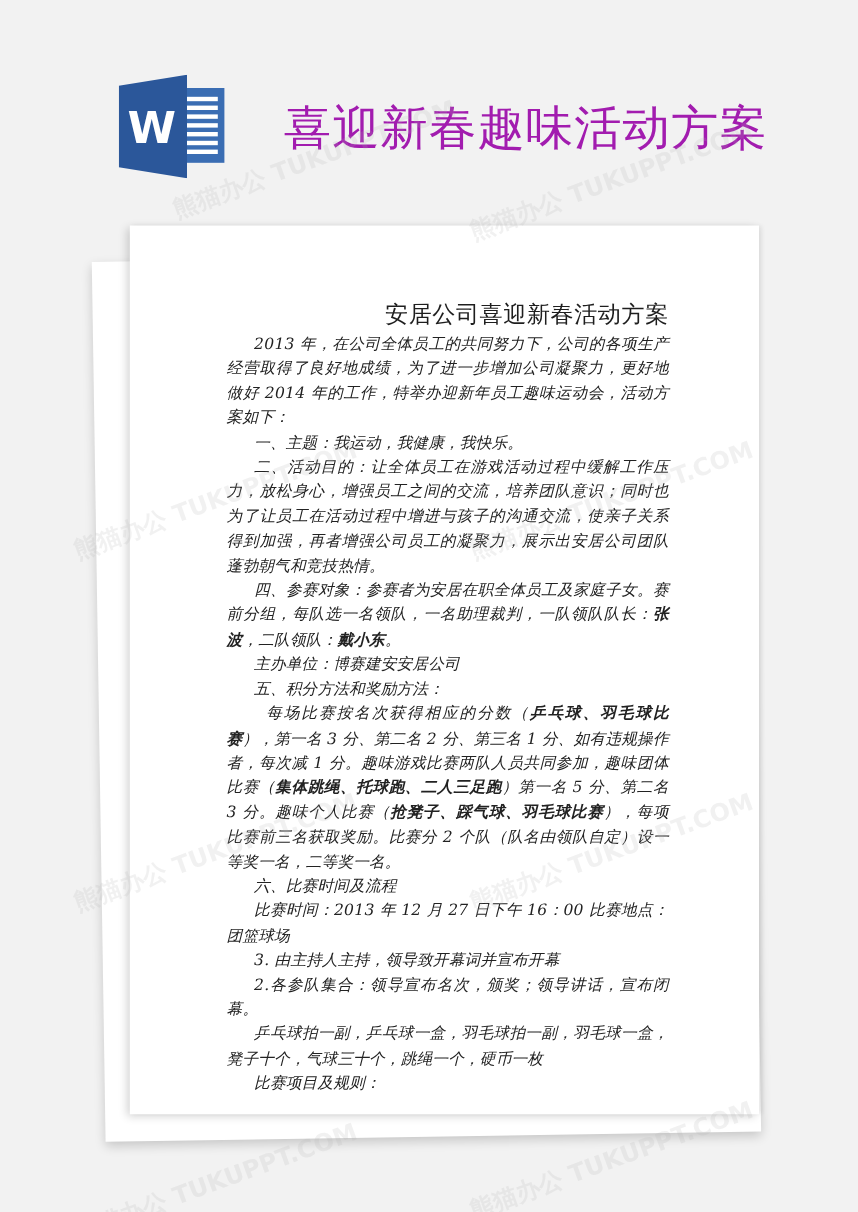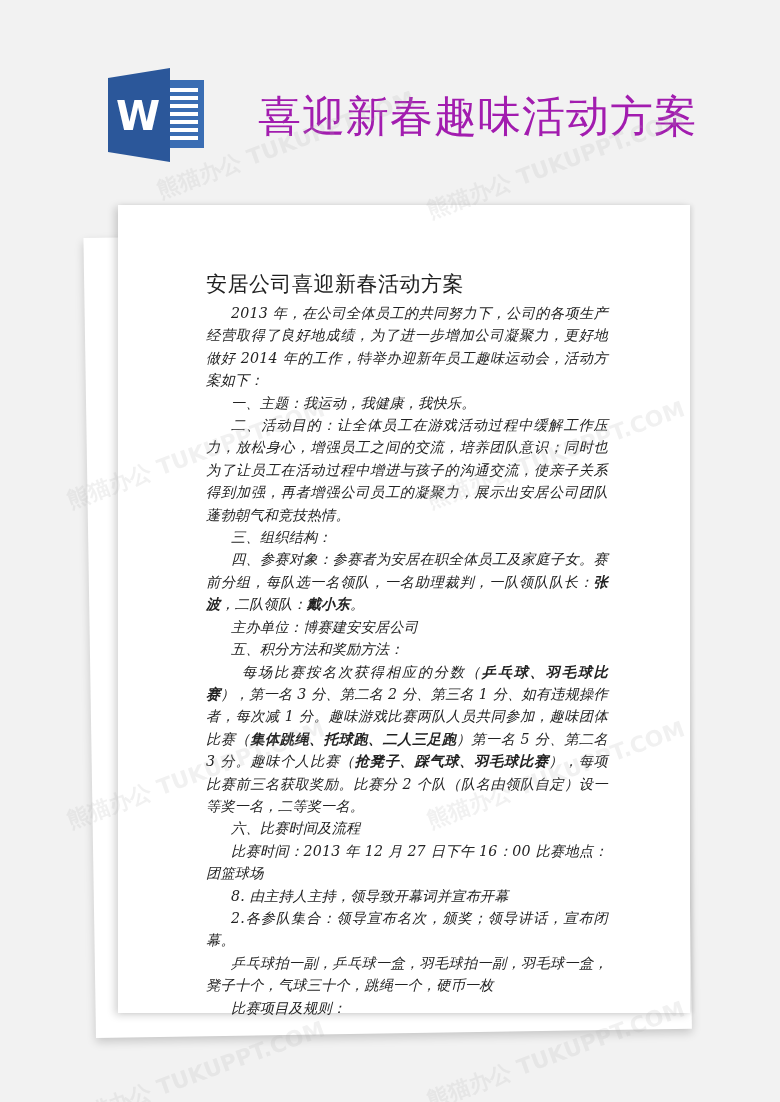--- a/index.html
+++ b/index.html
@@ -21,22 +21,22 @@
     transform: rotate(-0.9deg); transform-origin: 0 100%;
     box-shadow: 0 4px 10px rgba(0,0,0,0.18);
   }
   .page {
     position: absolute; left: 118px; top: 205px; width: 572px; height: 808px;
     background: #ffffff;
     box-shadow: -3px 2px 8px rgba(0,0,0,0.18), 3px 0 4px rgba(0,0,0,0.06);
   }
   .doc { position: absolute; left: 88px; top: 66px; width: 402px; color: #222; }
   .doc-title {
-    text-align: left; font-size: 21px; line-height: 30px; margin: 0 0 1px 0;
-    font-weight: normal; color: #1e1e1e; letter-spacing: 0.5px; font-family: Liberation Mono, monospace;
+    text-align: right; font-size: 21px; line-height: 30px; margin: 0 0 1px 0;
+    font-weight: normal; color: #1e1e1e; letter-spacing: 0.5px;
   }
   .p {
     font-size: 14.2px; line-height: 22.4px; margin: 0; text-align: justify;
     text-align-last: left; letter-spacing: 0.2px; font-style: italic;
   }
   .indent { text-indent: 25px; }
   .indent2 { text-indent: 36px; }
   .bold { font-weight: bold; }
   .watermark {
     position: absolute; font-family: "DejaVu Sans", sans-serif; font-size: 22px;
@@ -67,32 +67,31 @@
 
 <div class="back-page"></div>
 
 <div class="page">
   <div class="doc">
     <h1 class="doc-title">安居公司喜迎新春活动方案</h1>
 
     <p class="p indent">2013 年，在公司全体员工的共同努力下，公司的各项生产经营取得了良好地成绩，为了进一步增加公司凝聚力，更好地做好 2014 年的工作，特举办迎新年员工趣味运动会，活动方案如下：</p>
     <p class="p indent">一、主题：我运动，我健康，我快乐。</p>
     <p class="p indent">二、活动目的：让全体员工在游戏活动过程中缓解工作压力，放松身心，增强员工之间的交流，培养团队意识；同时也为了让员工在活动过程中增进与孩子的沟通交流，使亲子关系得到加强，再者增强公司员工的凝聚力，展示出安居公司团队蓬勃朝气和竞技热情。</p>
-    <p class="p indent">三、组织结构：</p>
     <p class="p indent"><span>四、参赛对象：参赛者为安居在职全体员工及家庭子女。赛前分组，每队选一名领队，一名助理裁判，一队领队队长：</span><span class="bold">张波</span><span>，二队领队：</span><span class="bold">戴小东</span><span>。</span></p>
 
     <p class="p indent">主办单位：博赛建安安居公司</p>
 
     <p class="p indent">五、积分方法和奖励方法：</p>
 
     <p class="p indent2"><span>每场比赛按名次获得相应的分数（</span><span class="bold">乒乓球、羽毛球比赛</span><span>），第一名 3 分、第二名 2 分、第三名 1 分、如有违规操作者，每次减 1 分。趣味游戏比赛两队人员共同参加，趣味团体比赛（</span><span class="bold">集体跳绳、托球跑、二人三足跑</span><span>）第一名 5 分、第二名 3 分。趣味个人比赛（</span><span class="bold">抢凳子、踩气球、羽毛球比赛</span><span>），每项比赛前三名获取奖励。比赛分 2 个队（队名由领队自定）设一等奖一名，二等奖一名。</span></p>
 
     <p class="p indent">六、比赛时间及流程</p>
     <p class="p indent">比赛时间：2013 年 12 月 27 日下午 16：00 比赛地点：团篮球场</p>
-    <p class="p indent">8. 由主持人主持，领导致开幕词并宣布开幕</p>
+    <p class="p indent">3. 由主持人主持，领导致开幕词并宣布开幕</p>
     <p class="p indent">2.各参队集合：领导宣布名次，颁奖；领导讲话，宣布闭幕。</p>
     <p class="p indent">乒乓球拍一副，乒乓球一盒，羽毛球拍一副，羽毛球一盒，凳子十个，气球三十个，跳绳一个，硬币一枚</p>
     <p class="p indent">比赛项目及规则：</p>
   </div>
 </div>
 
 <div class="watermark" style="left:150px; top:130px;">熊猫办公 TUKUPPT.COM</div>
 <div class="watermark" style="left:420px; top:150px;">熊猫办公 TUKUPPT.COM</div>
 <div class="watermark" style="left:60px; top:440px;">熊猫办公 TUKUPPT.COM</div>
 <div class="watermark" style="left:420px; top:440px;">熊猫办公 TUKUPPT.COM</div>

